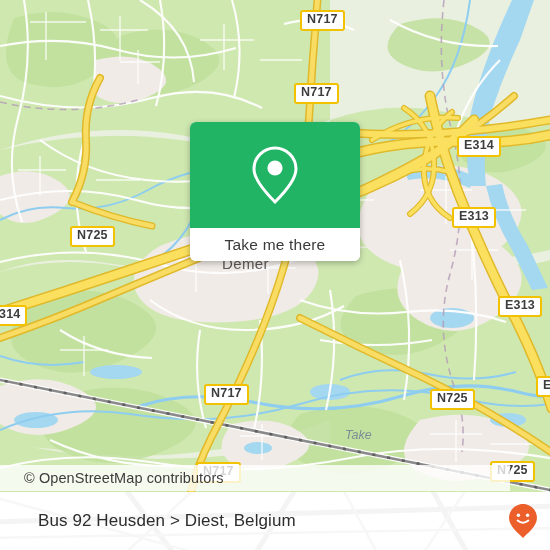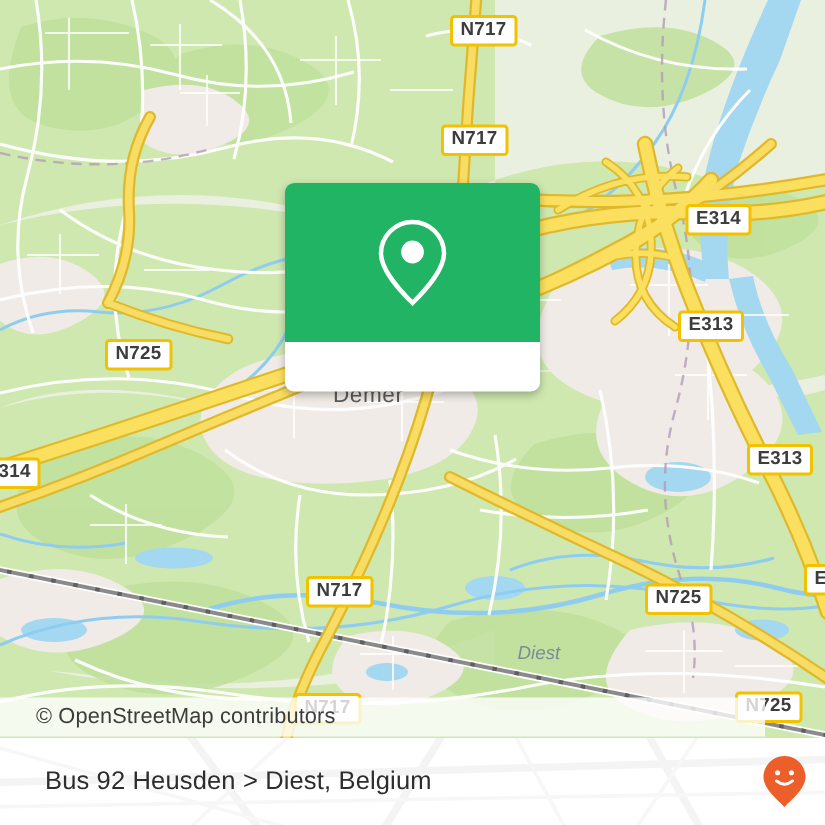--- a/index.html
+++ b/index.html
@@ -40,21 +40,21 @@
 
   
   #footer{
     position:absolute;left:0;top:492px;width:550px;height:58px;
     background:#ffffff;overflow:hidden;
   }
   #footer-bg{position:absolute;left:0;top:0;opacity:.55;}
   #footer-inner{
     position:relative;z-index:2;height:100%;
     display:flex;align-items:center;justify-content:space-between;
-    padding:0 12px 0 30px;box-sizing:border-box;
+    padding:0 12px 0 12px;box-sizing:border-box;margin-left:26px;
   }
   #footer-title{font-size:17px;color:#2d2d2d;letter-spacing:.1px;white-space:nowrap;}
   #brand{display:flex;align-items:center;gap:2px;}
   #brand-word{font-size:32px;color:#1d1d1d;letter-spacing:-1.1px;line-height:1;font-weight:400;}
 
   
   .shield{
     position:absolute;z-index:30;
     background:#ffffff;border:2px solid #f2c200;border-radius:3px;
     padding:1px 5px 2px 5px;
@@ -232,21 +232,21 @@
         <path d="M330 160 q70 -22 140 -18 q46 2 92 -10" stroke-width="8"></path>
         <path d="M300 128 q60 8 120 6 q62 -2 130 -14" stroke-width="6"></path>
         <path d="M404 108 q28 18 30 52 q2 34 -24 54" stroke-width="3.6"></path>
         <path d="M452 112 q-26 20 -28 54 q-2 34 26 52" stroke-width="3.6"></path>
         <path d="M392 176 q30 -12 58 -4" stroke-width="3.6"></path>
         <path d="M372 140 q40 -26 86 -22" stroke-width="3.6"></path>
       </g>
     </svg>
 
     <div class="lbl-town" style="left:222px;top:255px;">Demer</div>
-    <div class="lbl-water" style="left:345px;top:428px;">Diest</div>
+    <div class="lbl-water" style="left:345px;top:428px;">Take</div>
 
     <div class="shield" style="left:300px;top:10px;">N717</div>
     <div class="shield" style="left:294px;top:83px;">N717</div>
     <div class="shield mw" style="left:416px;top:136px;margin-left:41px;">E314</div>
     <div class="shield mw" style="left:452px;top:207px;">E313</div>
     <div class="shield mw" style="left:498px;top:296px;">E313</div>
     <div class="shield" style="left:70px;top:226px;">N725</div>
     <div class="shield mw" style="left:-8px;top:305px;">314</div>
     <div class="shield" style="left:204px;top:384px;">N717</div>
     <div class="shield" style="left:196px;top:462px;">N717</div>
@@ -258,20 +258,23 @@
       <span>© OpenStreetMap contributors</span>
     </div>
   </div>
 
   <div id="card">
     <div id="card-top">
       <svg width="50" height="62" viewBox="0 0 50 62">
         <path d="M25 4 C13.4 4 4 13.4 4 25 C4 36 16 49 25 58 C34 49 46 36 46 25 C46 13.4 36.6 4 25 4 Z" fill="none" stroke="#ffffff" stroke-width="3"></path>
         <circle cx="25" cy="24" r="7.6" fill="#ffffff"></circle>
       </svg>
+    </div>
+    <div id="card-btn">
+      <span>Take me there</span>
     </div>
   </div>
 
   <div id="footer">
     <svg id="footer-bg" width="550" height="58" viewBox="0 0 550 58">
       <rect width="550" height="58" fill="#ffffff"></rect>
       <g stroke="#ececec" fill="none" stroke-width="5">
         <path d="M120 -10 L180 70"></path>
         <path d="M300 -10 L250 70"></path>
         <path d="M430 -6 L470 66"></path>

